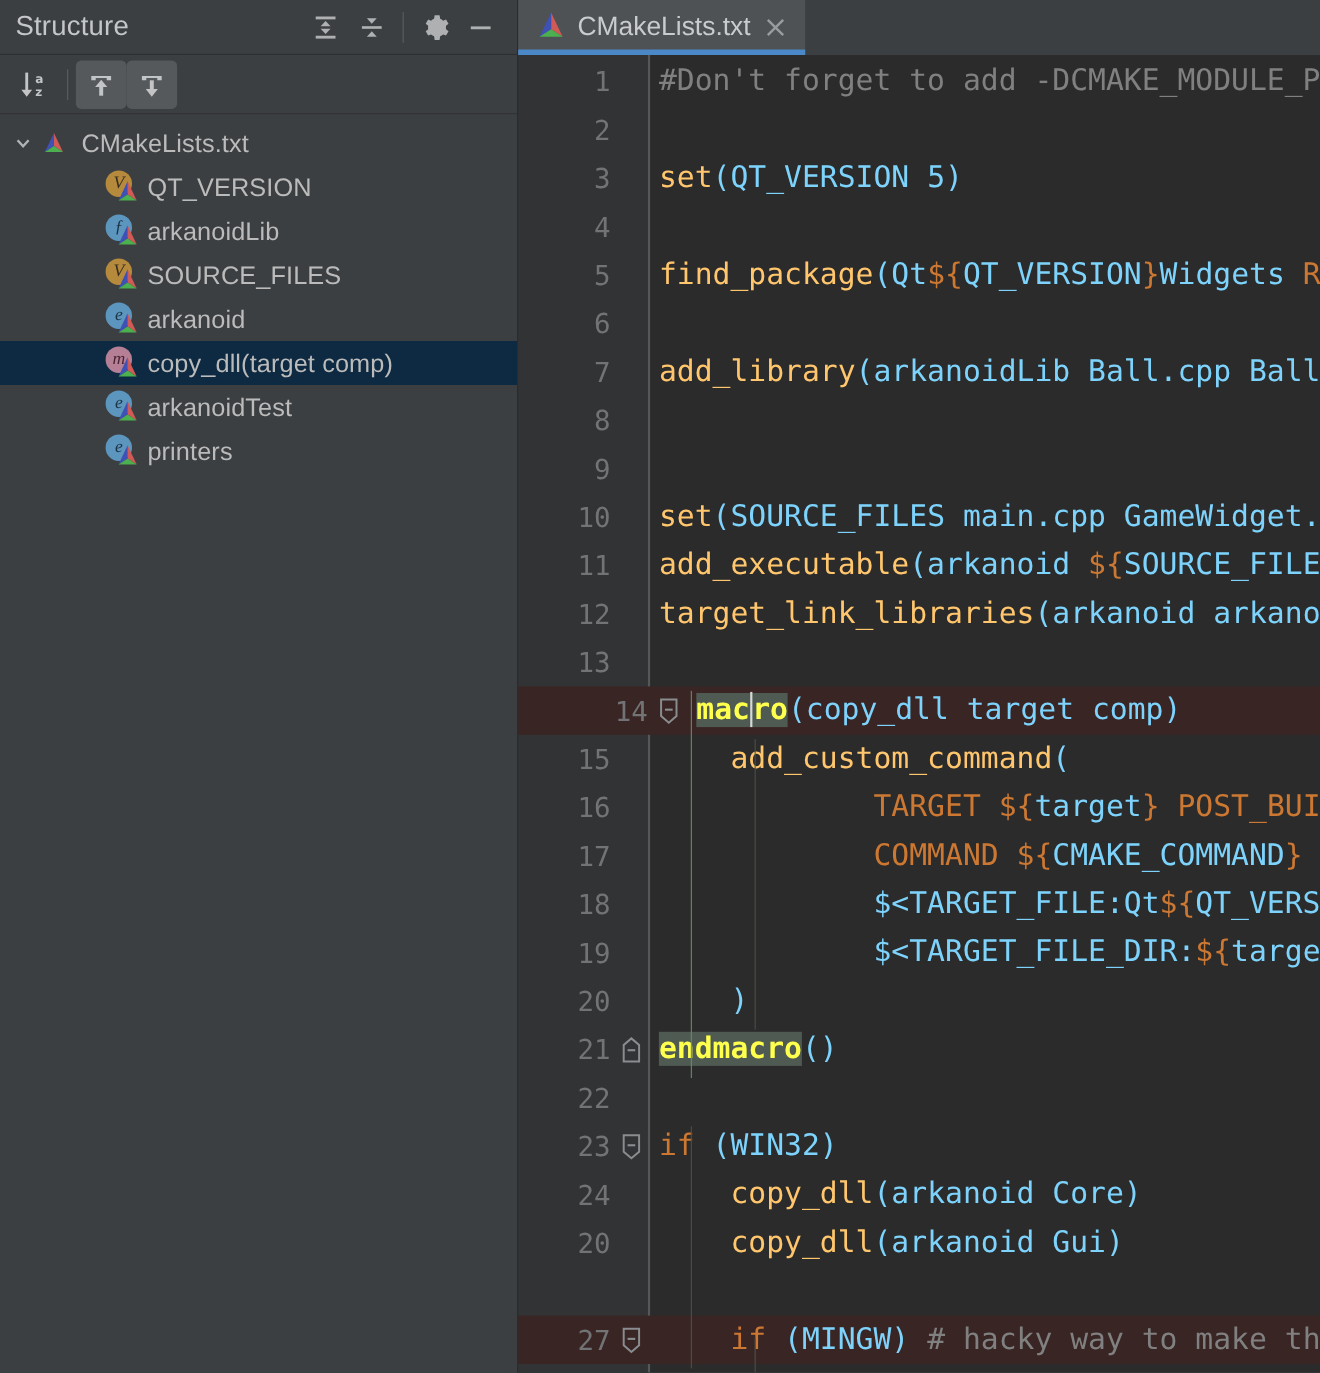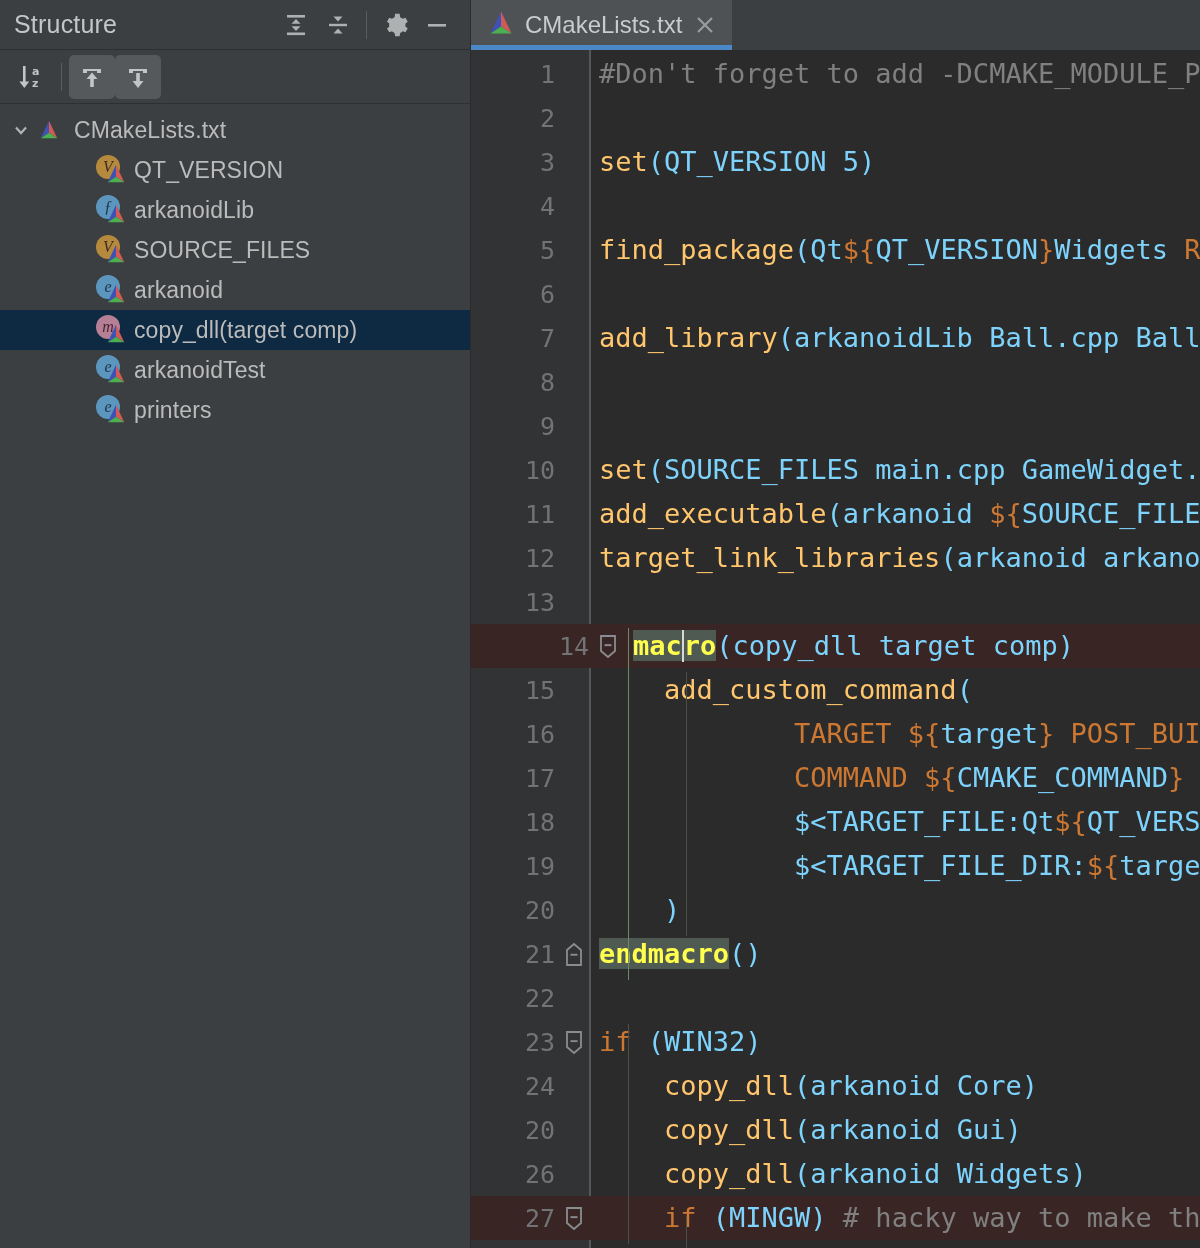--- a/index.html
+++ b/index.html
@@ -495,25 +495,20 @@
         <div class="code-line" style="top: 1014px;">
           <span class="ln">24</span>
           <span class="gutter-extra"></span>
           <span class="code-text"><span class="t-kw">    copy_dll</span><span class="t-plain">(arkanoid Core)</span></span>
         </div>
         <div class="code-line" style="top: 1058px;">
           <span class="ln">20</span>
           <span class="gutter-extra"></span>
           <span class="code-text"><span class="t-kw">    copy_dll</span><span class="t-plain">(arkanoid Gui)</span></span>
         </div>
-        <div class="code-line" style="top: 1102px;">
-          <span class="ln">26</span>
-          <span class="gutter-extra"></span>
-          <span class="code-text"><span class="t-kw">    copy_dll</span><span class="t-plain">(arkanoid Widgets)</span></span>
-        </div>
         <div class="code-line bp-line" style="top: 1146px;">
           <span class="ln" style="position: relative;">27</span>
           <span class="gutter-extra">
             <span class="fold"><svg width="22" height="30" viewBox="0 0 22 30">
                 <path d="M4 4 H18 V19 L11 25 L4 19 Z" fill="none" stroke="#8a8d8f" stroke-width="1.8"></path>
                 <rect x="7.5" y="12.2" width="7" height="1.9" fill="#8a8d8f"></rect>
               </svg></span>
           </span>
           <span class="code-text"><span class="t-var">    if</span><span class="t-plain"> (MINGW) </span><span class="t-cmt"># hacky way to make th</span></span>
         </div>

